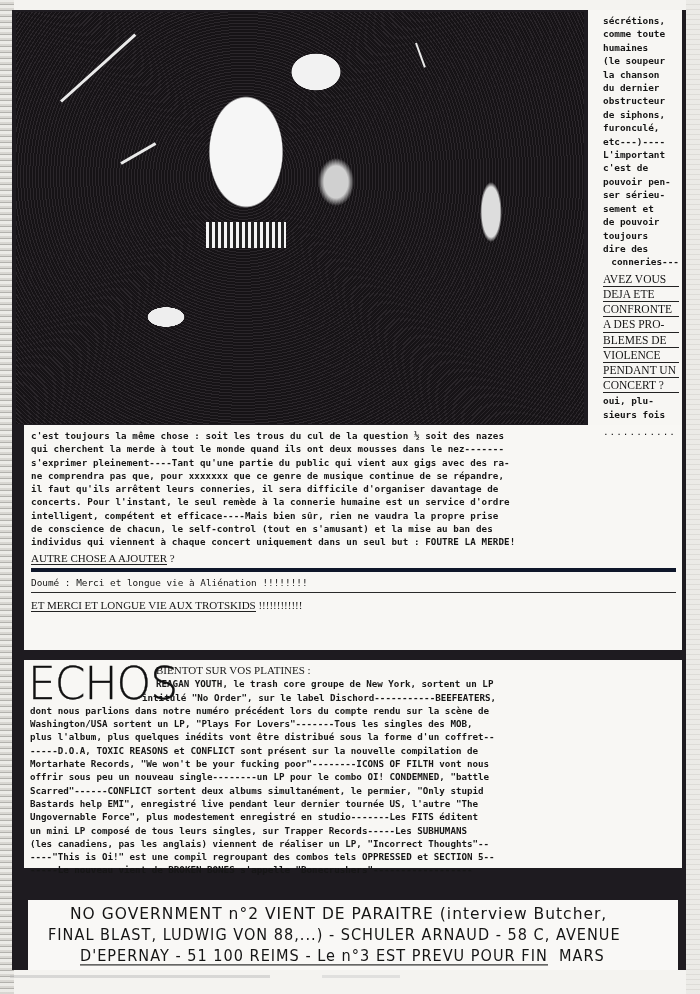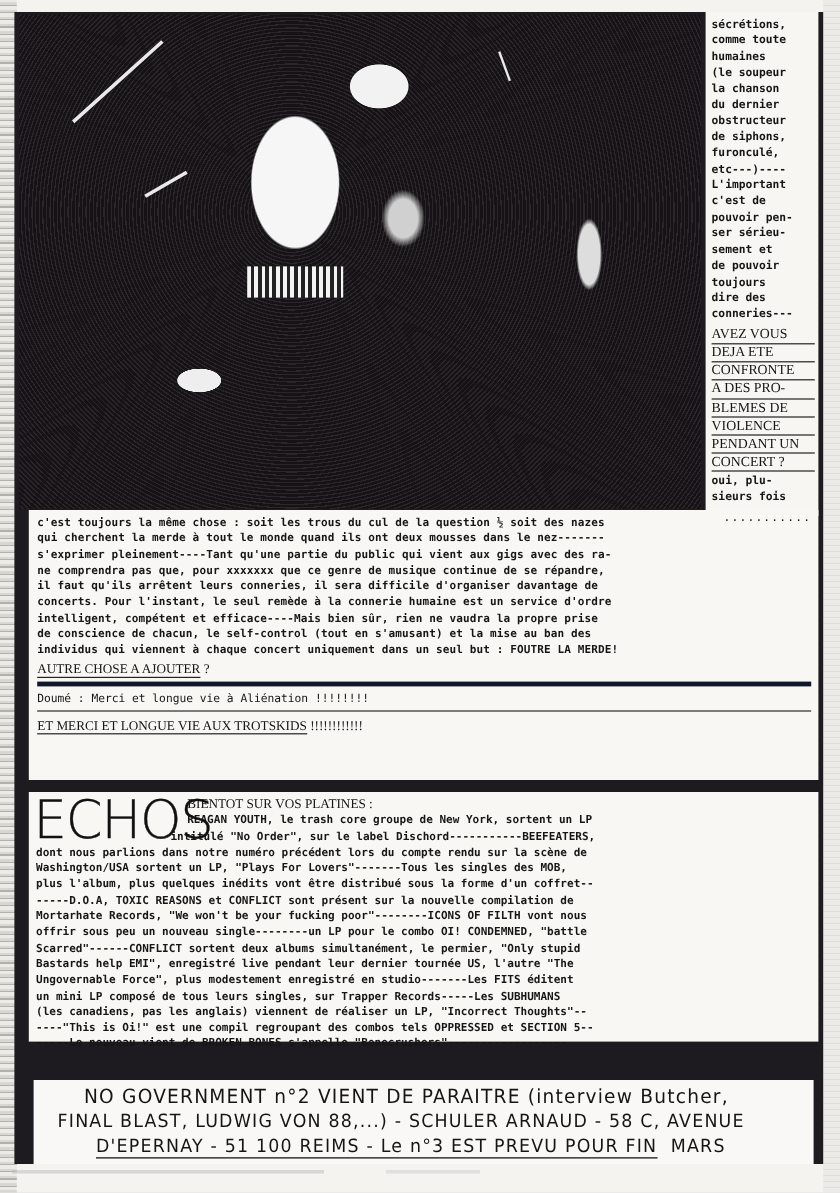--- a/index.html
+++ b/index.html
@@ -43,21 +43,21 @@
   }
   .photo .teeth {
     position: absolute; left: 190px; top: 210px; width: 80px; height: 26px;
     background: repeating-linear-gradient(90deg, #f4f4f4 0 3px, #222 3px 6px);
   }
 
   
   .side-col {
     position: absolute; left: 588px; top: 10px; width: 94px; height: 420px;
     background: #f7f6f3;
-    padding: 4px 3px 0 5px;
+    padding: 4px 3px 0 15px;
     font-family: "DejaVu Sans Mono", monospace; font-weight: bold;
     font-size: 9.4px; line-height: 13.4px; color: #151515;
   }
   .side-col .side-line { display: block; white-space: pre; }
   .side-col .q-line {
     display: block; white-space: pre;
     font-family: "Liberation Serif", serif; font-weight: normal; font-size: 11.5px;
     border-bottom: 1px solid #222; line-height: 13.2px; margin-bottom: 1px;
   }
 
@@ -155,21 +155,21 @@
     <span class="side-line">furonculé,</span>
     <span class="side-line">etc---)----</span>
     <span class="side-line">L'important</span>
     <span class="side-line">c'est de</span>
     <span class="side-line">pouvoir pen-</span>
     <span class="side-line">ser sérieu-</span>
     <span class="side-line">sement et</span>
     <span class="side-line">de pouvoir</span>
     <span class="side-line">toujours</span>
     <span class="side-line">dire des</span>
-    <span class="side-line" style="margin-bottom:4px;">conneries---</span>
+    <span class="side-line" style="margin-bottom:4px;text-align:right;">conneries---</span>
 
     <span class="q-line">AVEZ VOUS</span>
     <span class="q-line">DEJA ETE</span>
     <span class="q-line">CONFRONTE</span>
     <span class="q-line">A DES PRO-</span>
     <span class="q-line">BLEMES DE</span>
     <span class="q-line">VIOLENCE</span>
     <span class="q-line">PENDANT UN</span>
     <span class="q-line">CONCERT ?</span>
 

